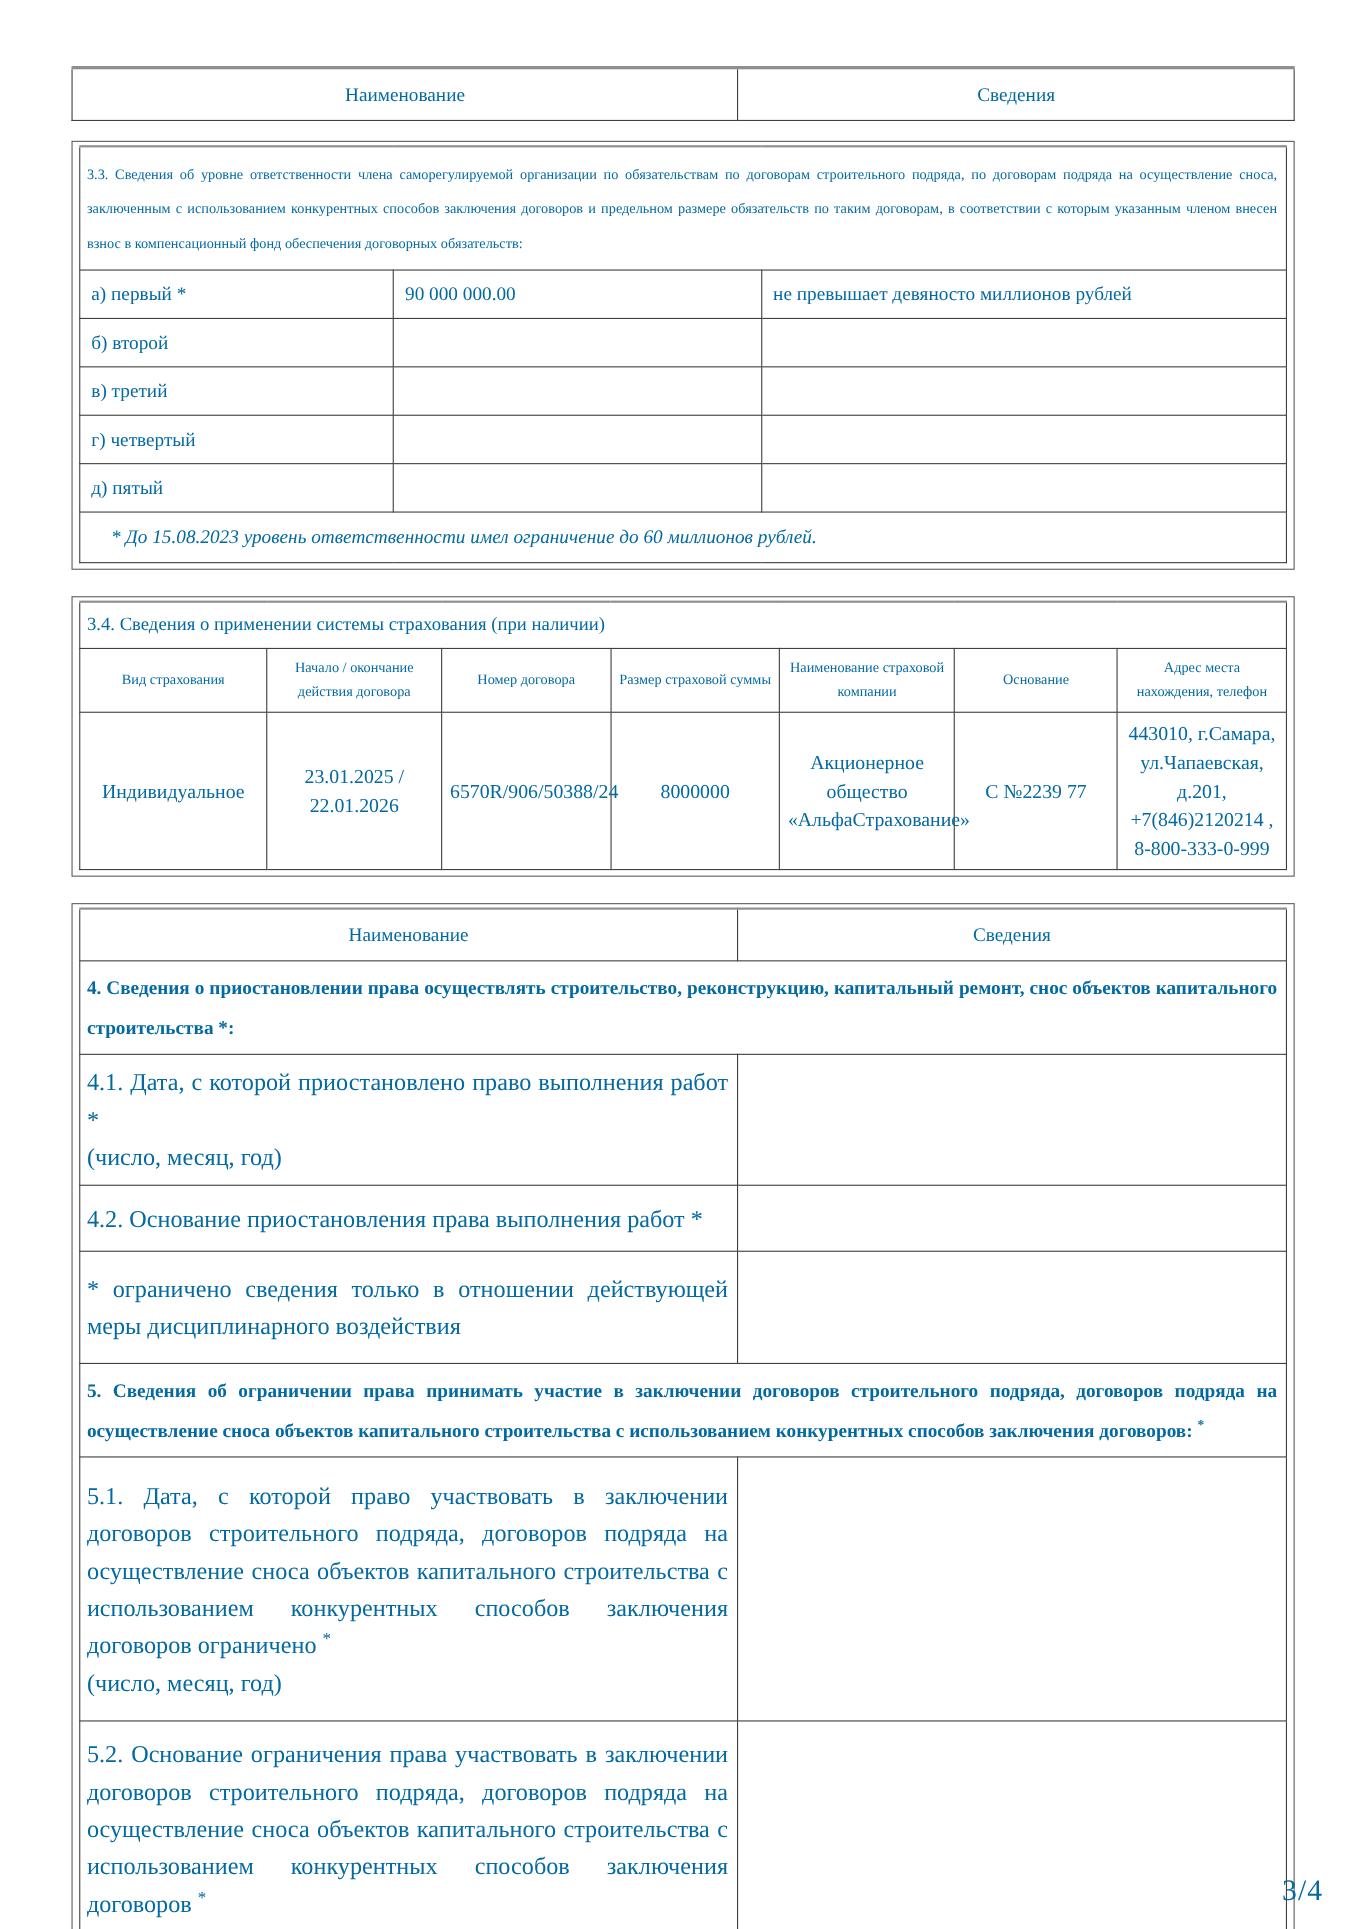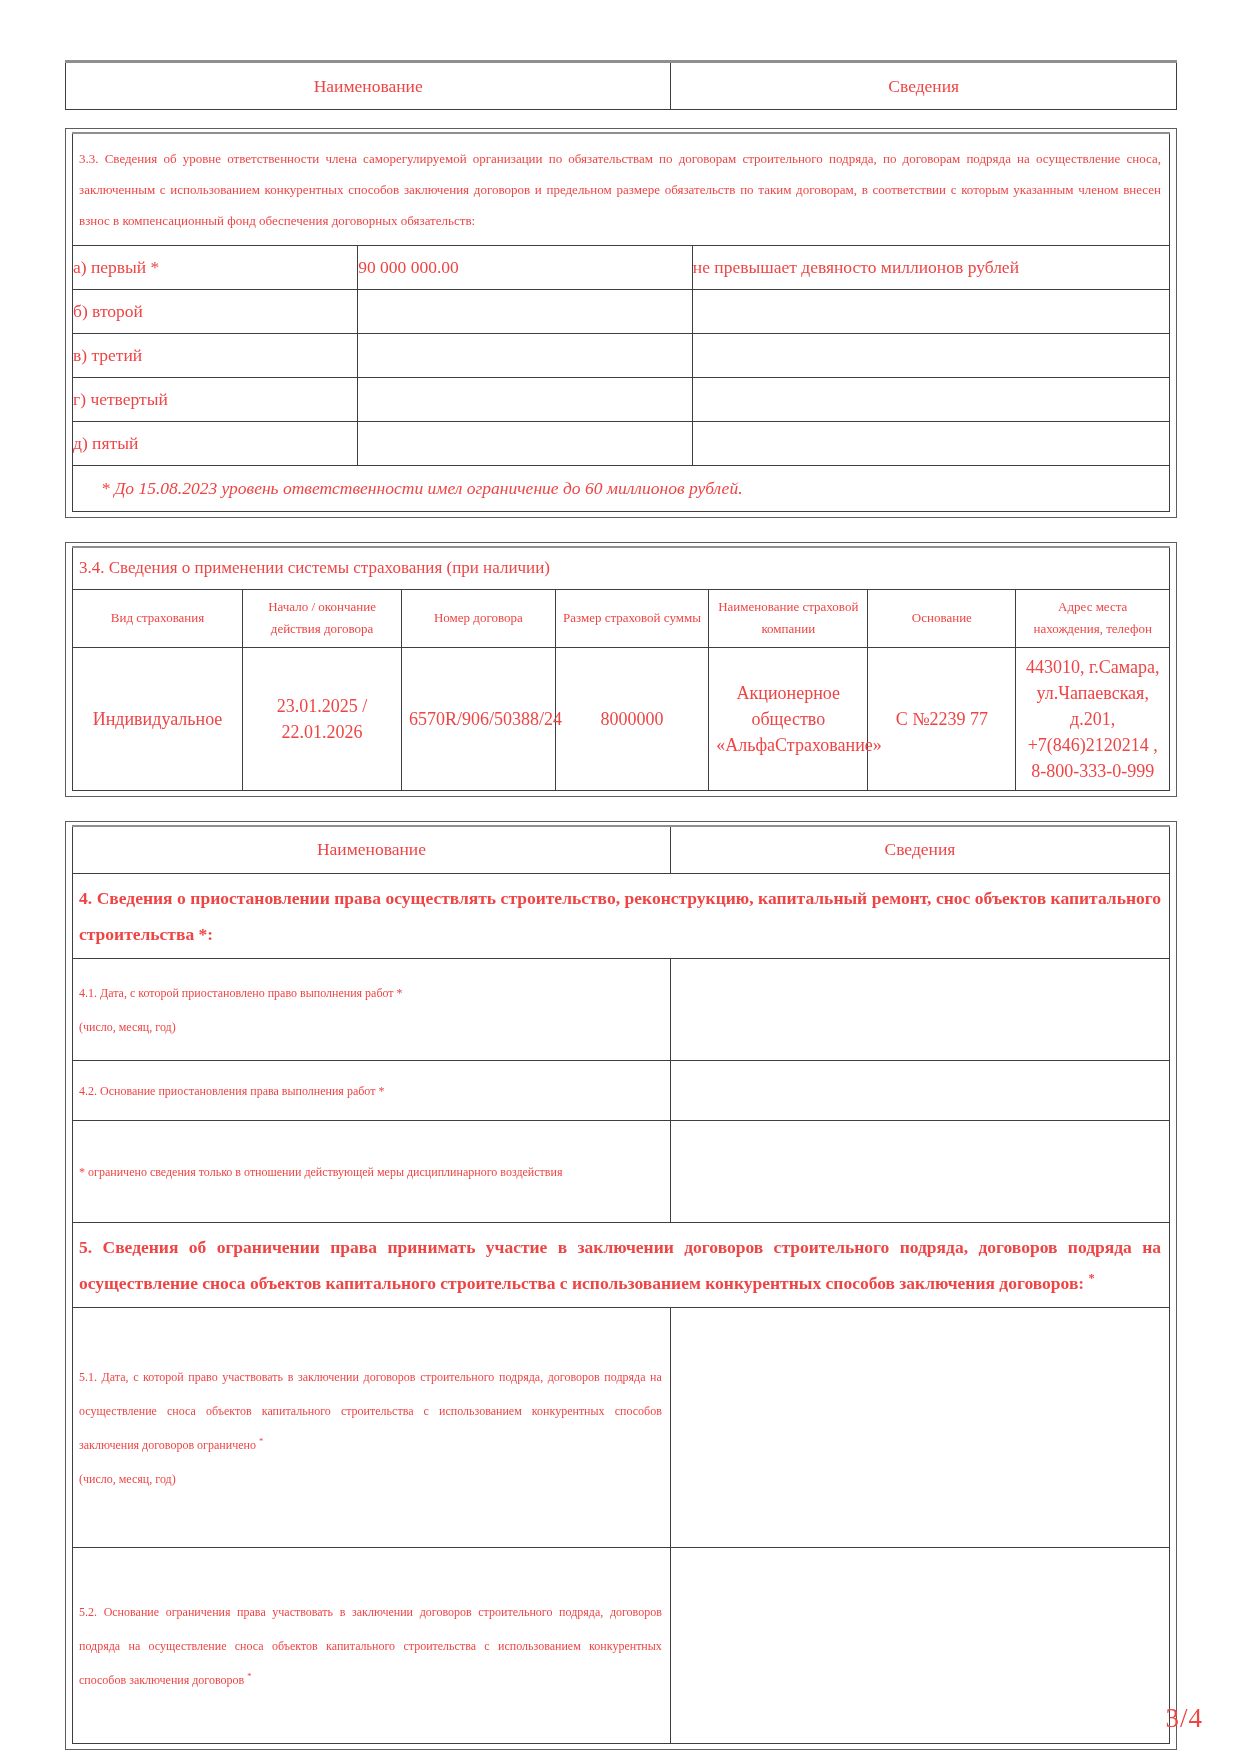--- a/index.html
+++ b/index.html
@@ -2,21 +2,21 @@
 <html><head>
 <meta charset="utf-8">
 <style>
   * { margin: 0; padding: 0; box-sizing: border-box; }
   html, body { background: #ffffff; }
   .page {
     position: relative;
     width: 1241px;
     height: 1754px;
     background: #fff;
-    color: #ef4444;
+    color: #0369a1;
     font-family: "Liberation Serif", "DejaVu Serif", serif;
     overflow: hidden;
     border-radius: 19px;
   }
   .content { padding: 60px 64px 0 65px; }
 
   table { border-collapse: collapse; width: 100%; table-layout: fixed; }
   td, th { border: 1.4px solid #3f3f3f; font-weight: normal; }
 
   
@@ -37,21 +37,21 @@
 
   .inner-t { border-top: 2px solid #8f8f8f; }
 
   .para {
     font-size: 13px;
     line-height: 31px;
     text-align: justify;
     padding: 9px 8px 9px 6px;
   }
 
-  .lvl td { height: 44px; font-size: 17.5px; vertical-align: middle; padding: 2px 8px 2px 0; }
+  .lvl td { height: 44px; font-size: 17.5px; vertical-align: middle; padding: 2px 8px 2px 10px; }
 
   .footnote-cell {
     font-style: italic;
     font-size: 17.5px;
     height: 46px;
     vertical-align: middle;
     padding-left: 28px;
   }
 
   
@@ -65,21 +65,21 @@
     height: 110px; padding: 6px 7px;
   }
 
   
   .t45 .hcell { height: 48px; text-align: center; vertical-align: middle; font-size: 17.5px; }
   .t45 .bpara {
     font-weight: bold; font-size: 17.5px; line-height: 36px;
     text-align: justify; padding: 6px 8px 6px 6px;
   }
   .t45 .lcell {
-    font-size: 12px; line-height: 34px; text-align: justify;
+    font-size: 22px; line-height: 34px; text-align: justify;
     vertical-align: middle; padding: 8px 8px 8px 6px;
   }
   .t45 .vcell { vertical-align: middle; }
   .row41 { height: 102px; }
   .row42 { height: 60px; }
   .rowfn { height: 102px; }
   .row51 { height: 240px; }
   .row52 { height: 196px; }
 
   sup.ast { font-size: 0.7em; vertical-align: super; line-height: 0; }

